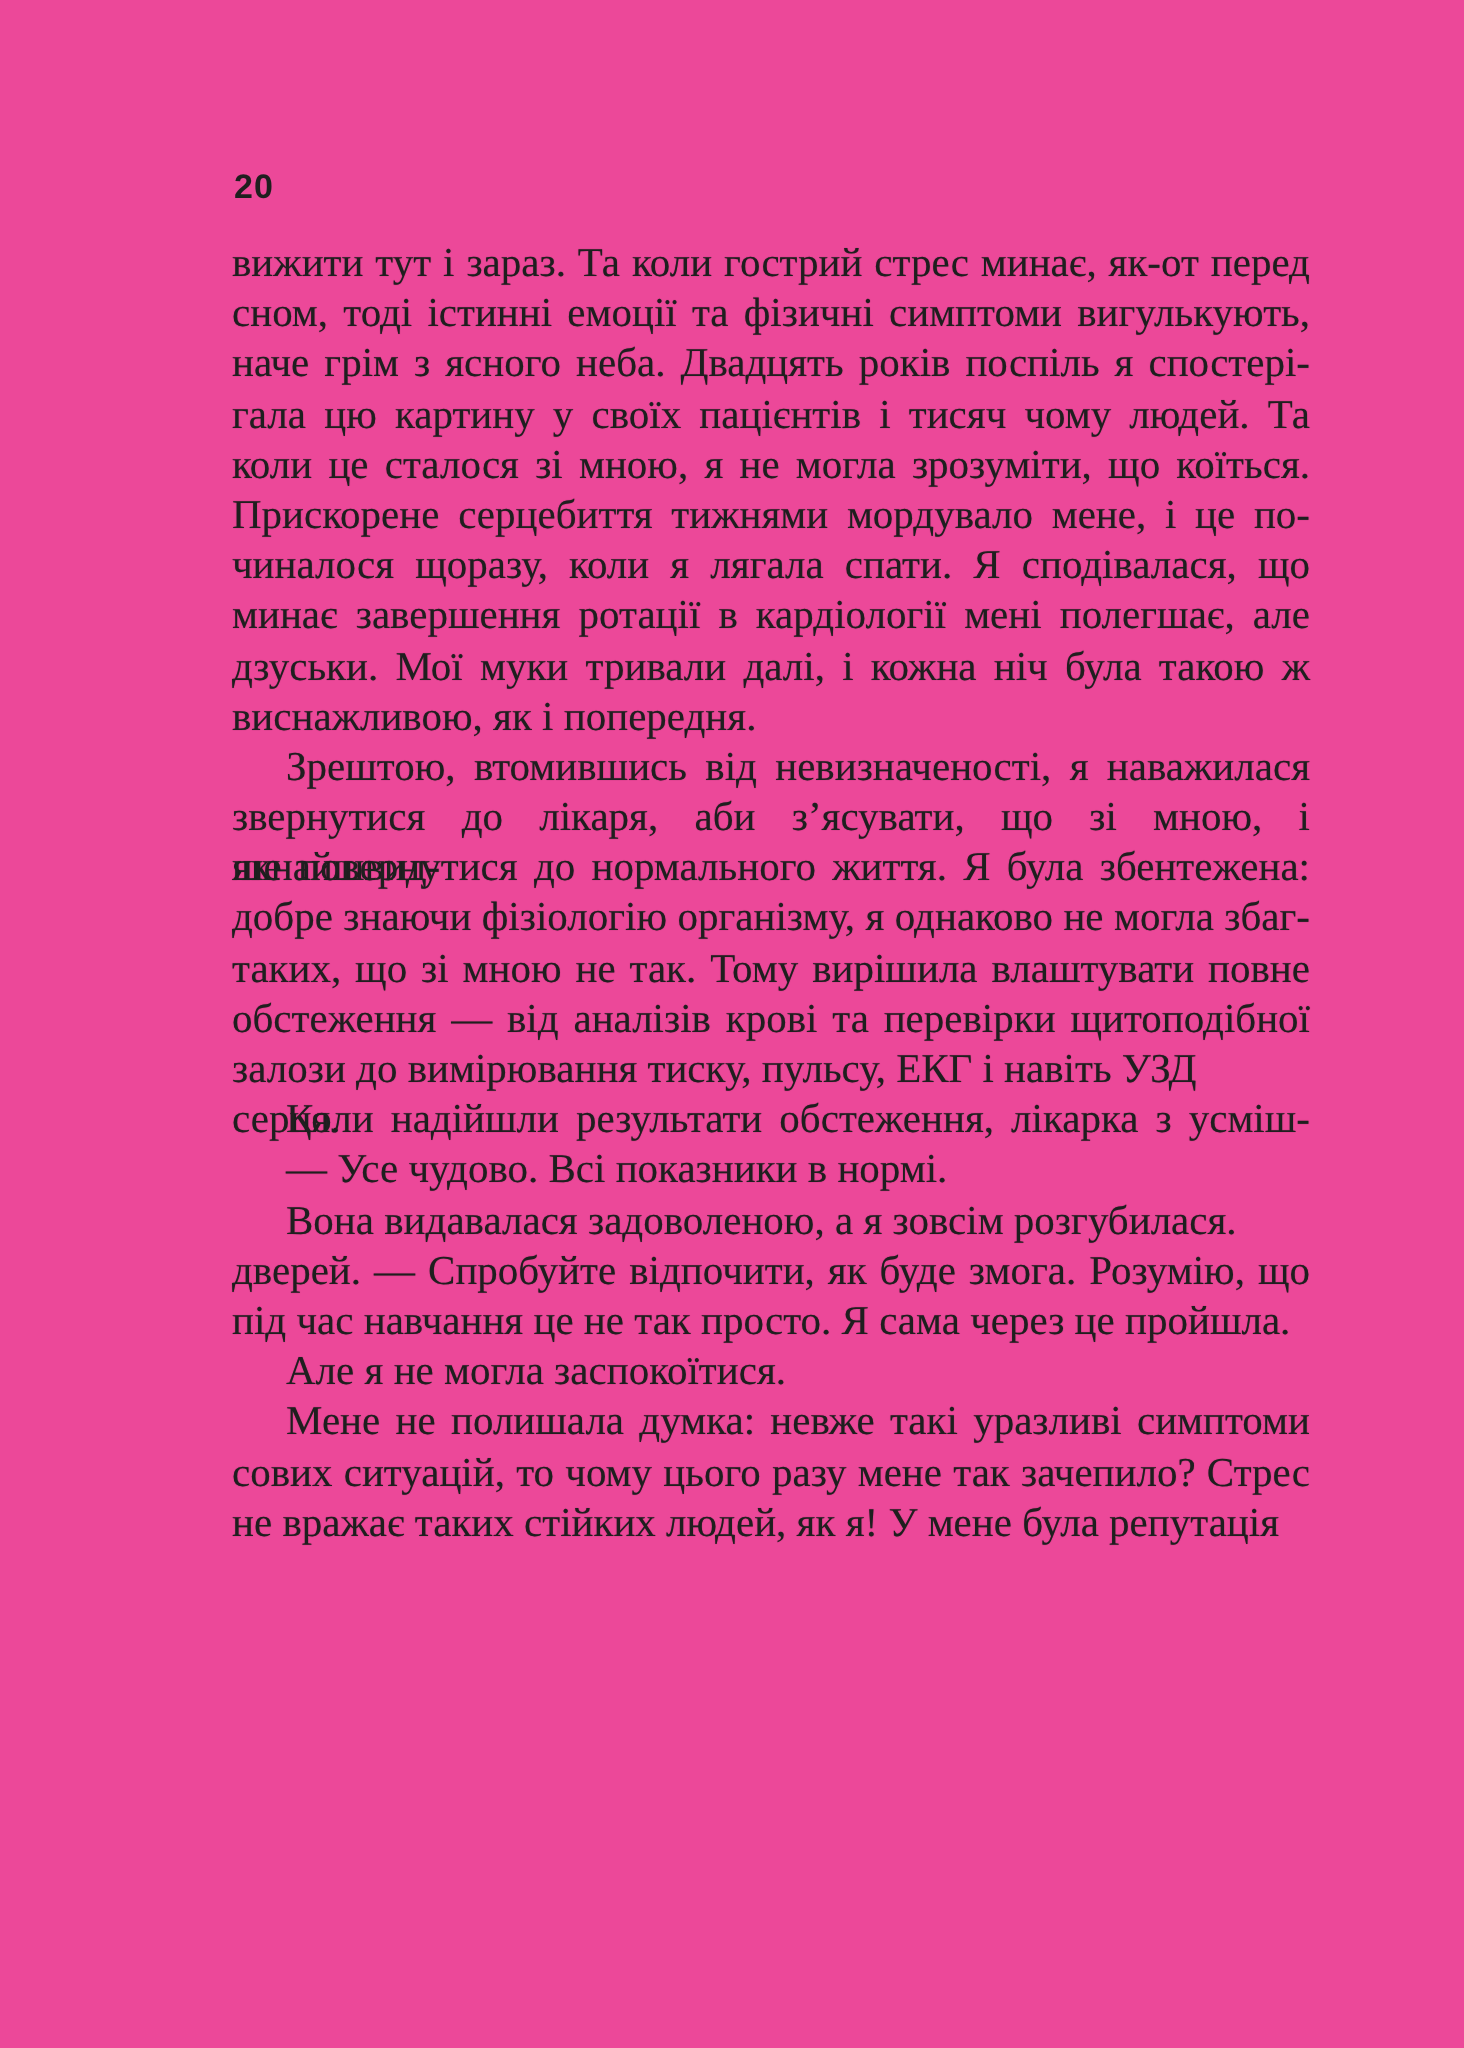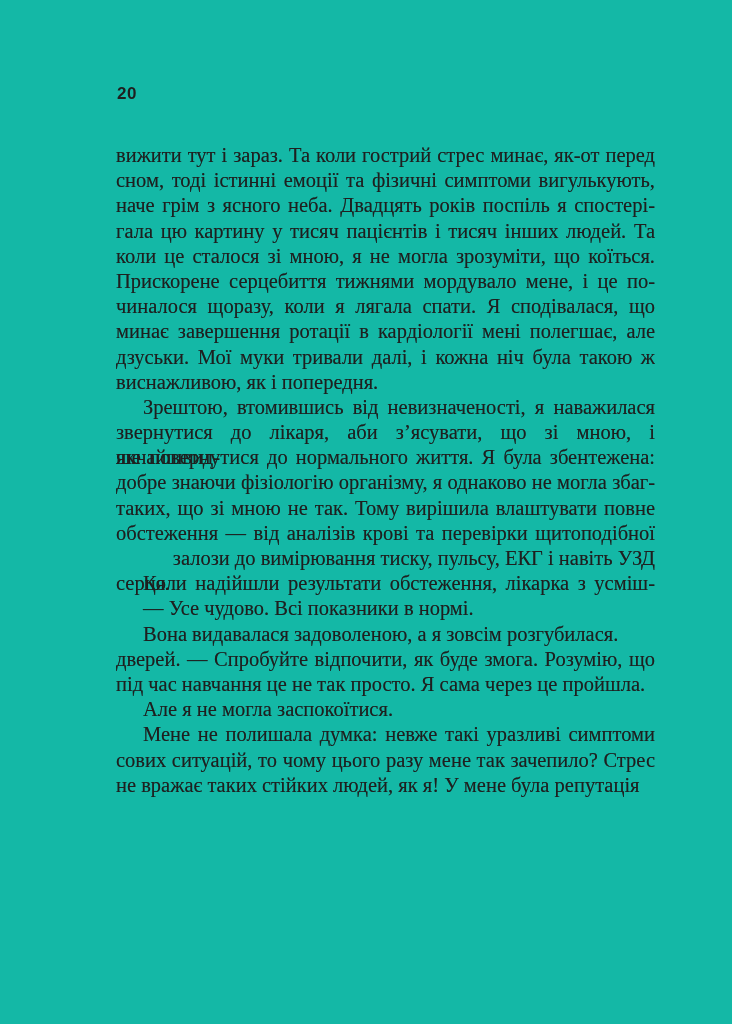--- a/index.html
+++ b/index.html
@@ -12,67 +12,67 @@
     background: #ffffff;
     position: relative;
     overflow: hidden;
     font-family: "Liberation Serif", serif;
   }
   .page {
     position: absolute;
     left: 0; top: 0;
     width: 732px;
     height: 1024px;
-    background: #14b8a6;
+    background: #ec4899;
   }
   .folio {
     position: absolute;
     left: 117px;
     top: 84px;
     font-family: "Liberation Sans", sans-serif;
     font-weight: bold;
     font-size: 17px;
     color: #1f1f1f;
     letter-spacing: 0.5px;
   }
   .text-block {
     position: absolute;
     left: 116px;
-    top: 143px;
+    top: 120px;
     width: 539px;
     font-size: 20.5px;
     line-height: 25.2px;
     color: #1f1f1f;
     text-shadow: 0 0 0.5px rgba(20,20,20,0.45);
   }
   .line {
     text-align: justify;
     text-align-last: justify;
     white-space: normal;
     height: 25.2px;
     overflow: visible;
   }
   .line.last {
-    text-align: right;
+    text-align: left;
     text-align-last: left;
   }
   .line.indent {
     text-indent: 27px;
   }
 </style>
 </head>
 <body>
 
 <div class="page">
   <div class="folio">20</div>
   <div class="text-block">
       <div class="line">вижити тут і зараз. Та коли гострий стрес минає, як-от перед</div>
       <div class="line">сном, тоді істинні емоції та фізичні симптоми вигулькують,</div>
       <div class="line">наче грім з ясного неба. Двадцять років поспіль я спостері-</div>
-      <div class="line">гала цю картину у тисяч пацієнтів і тисяч інших людей. Та</div>
+      <div class="line">гала цю картину у своїх пацієнтів і тисяч чому людей. Та</div>
       <div class="line">коли це сталося зі мною, я не могла зрозуміти, що коїться.</div>
       <div class="line">Прискорене серцебиття тижнями мордувало мене, і це по-</div>
       <div class="line">чиналося щоразу, коли я лягала спати. Я сподівалася, що</div>
       <div class="line">минає завершення ротації в кардіології мені полегшає, але</div>
       <div class="line">дзуськи. Мої муки тривали далі, і кожна ніч була такою ж</div>
       <div class="line last">виснажливою, як і попередня.</div>
       <div class="line indent">Зрештою, втомившись від невизначеності, я наважилася</div>
       <div class="line">звернутися до лікаря, аби з’ясувати, що зі мною, і якнайшвид-</div>
       <div class="line">ше повернутися до нормального життя. Я була збентежена:</div>
       <div class="line">добре знаючи фізіологію організму, я однаково не могла збаг-</div>

